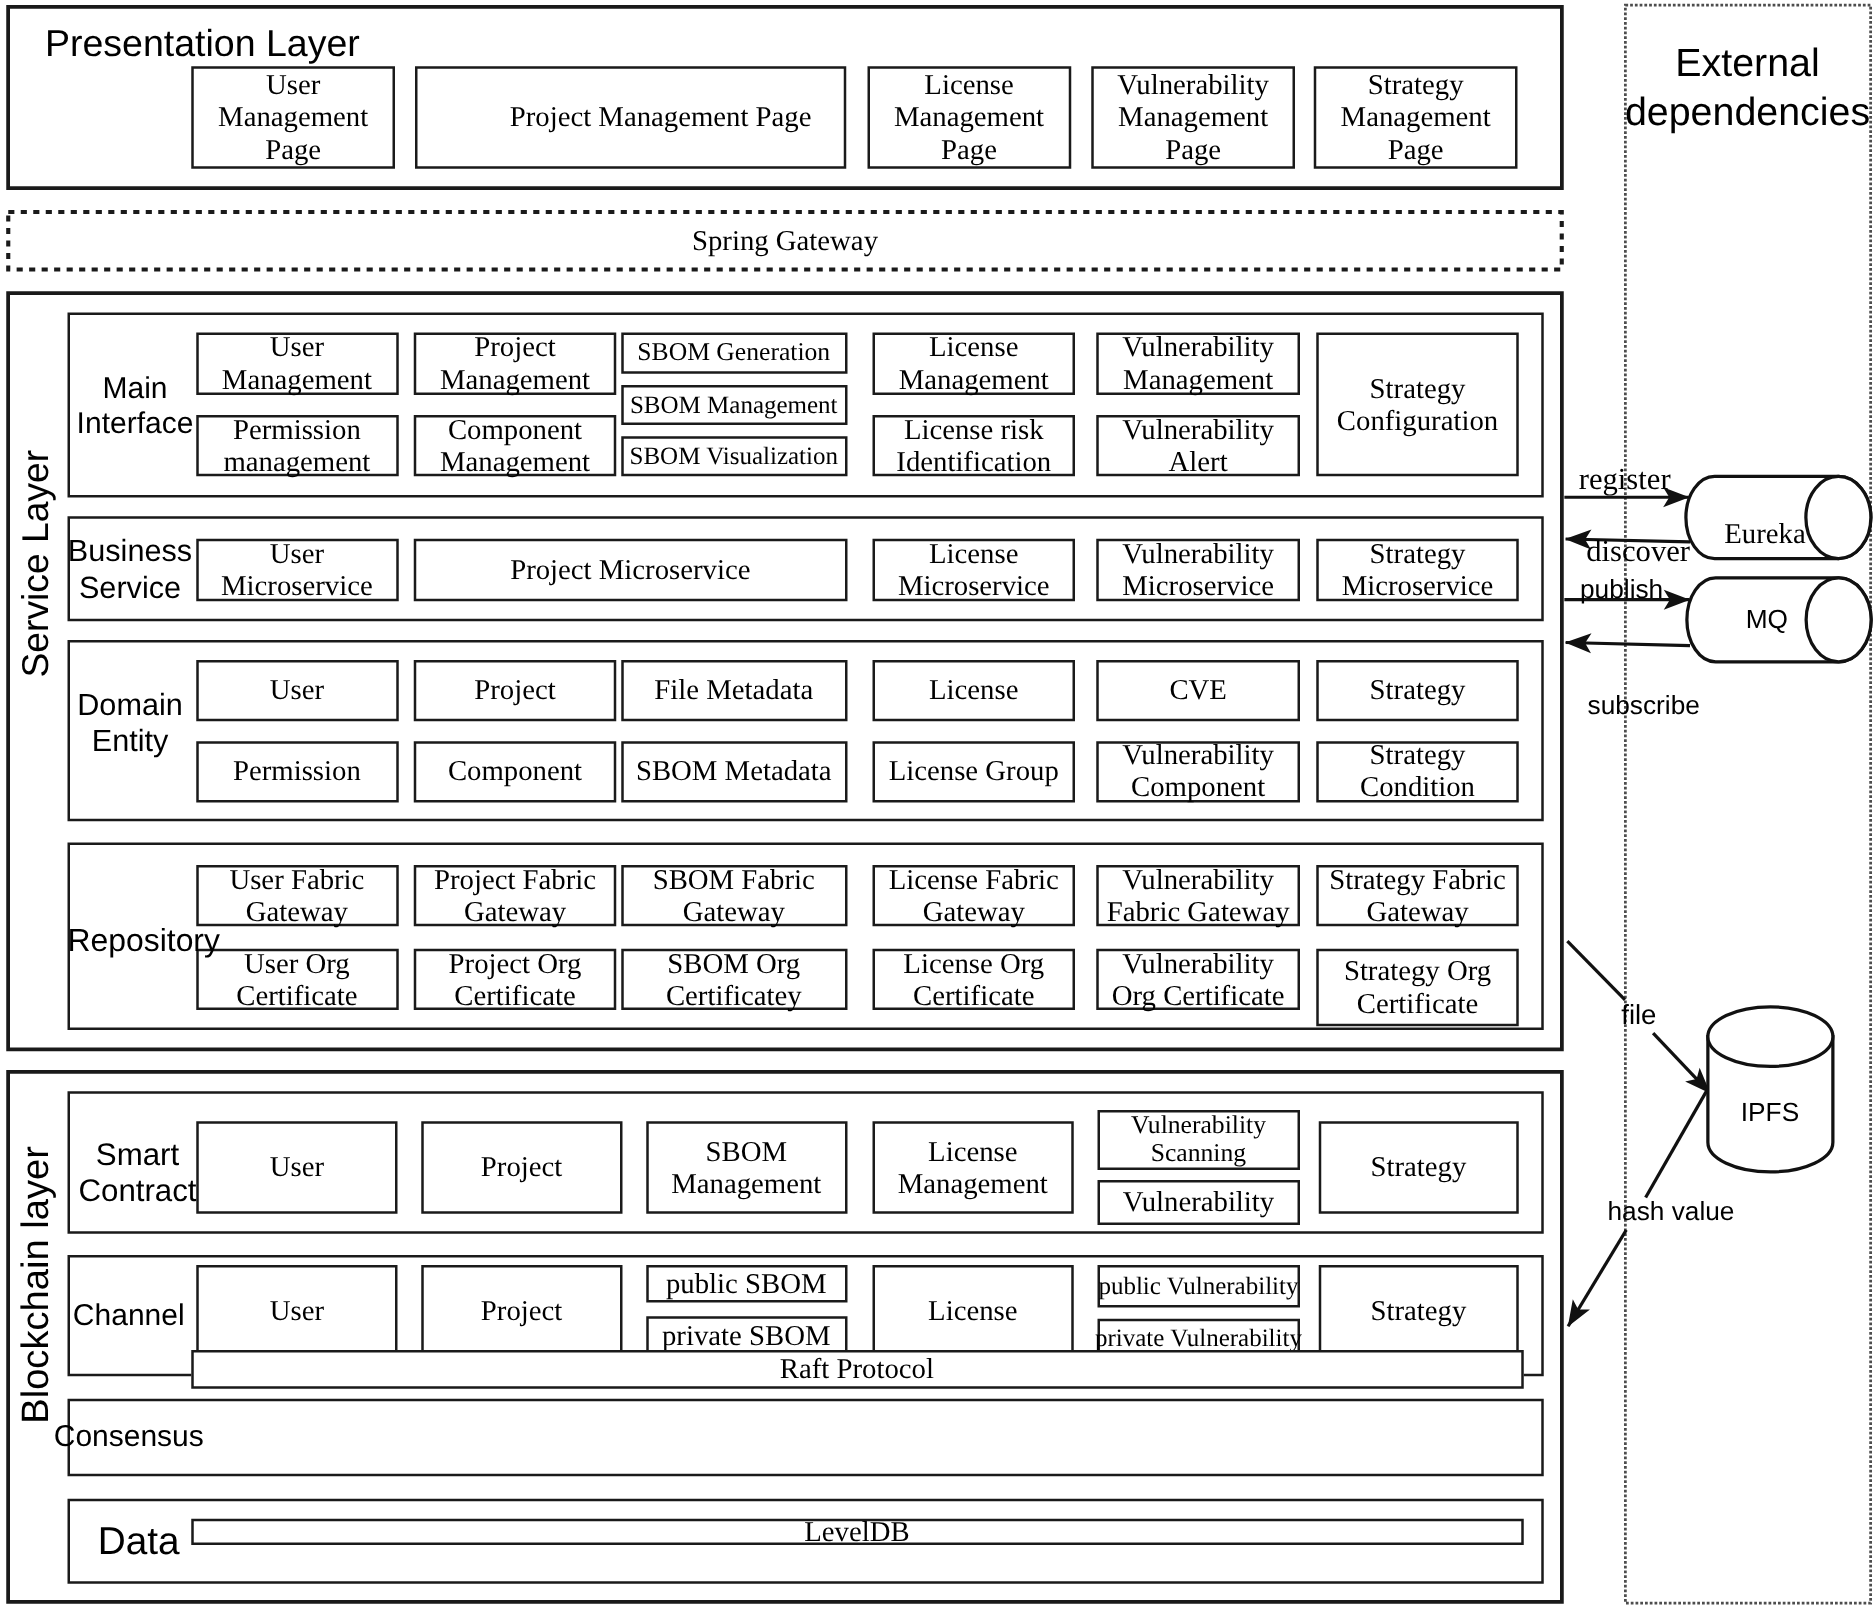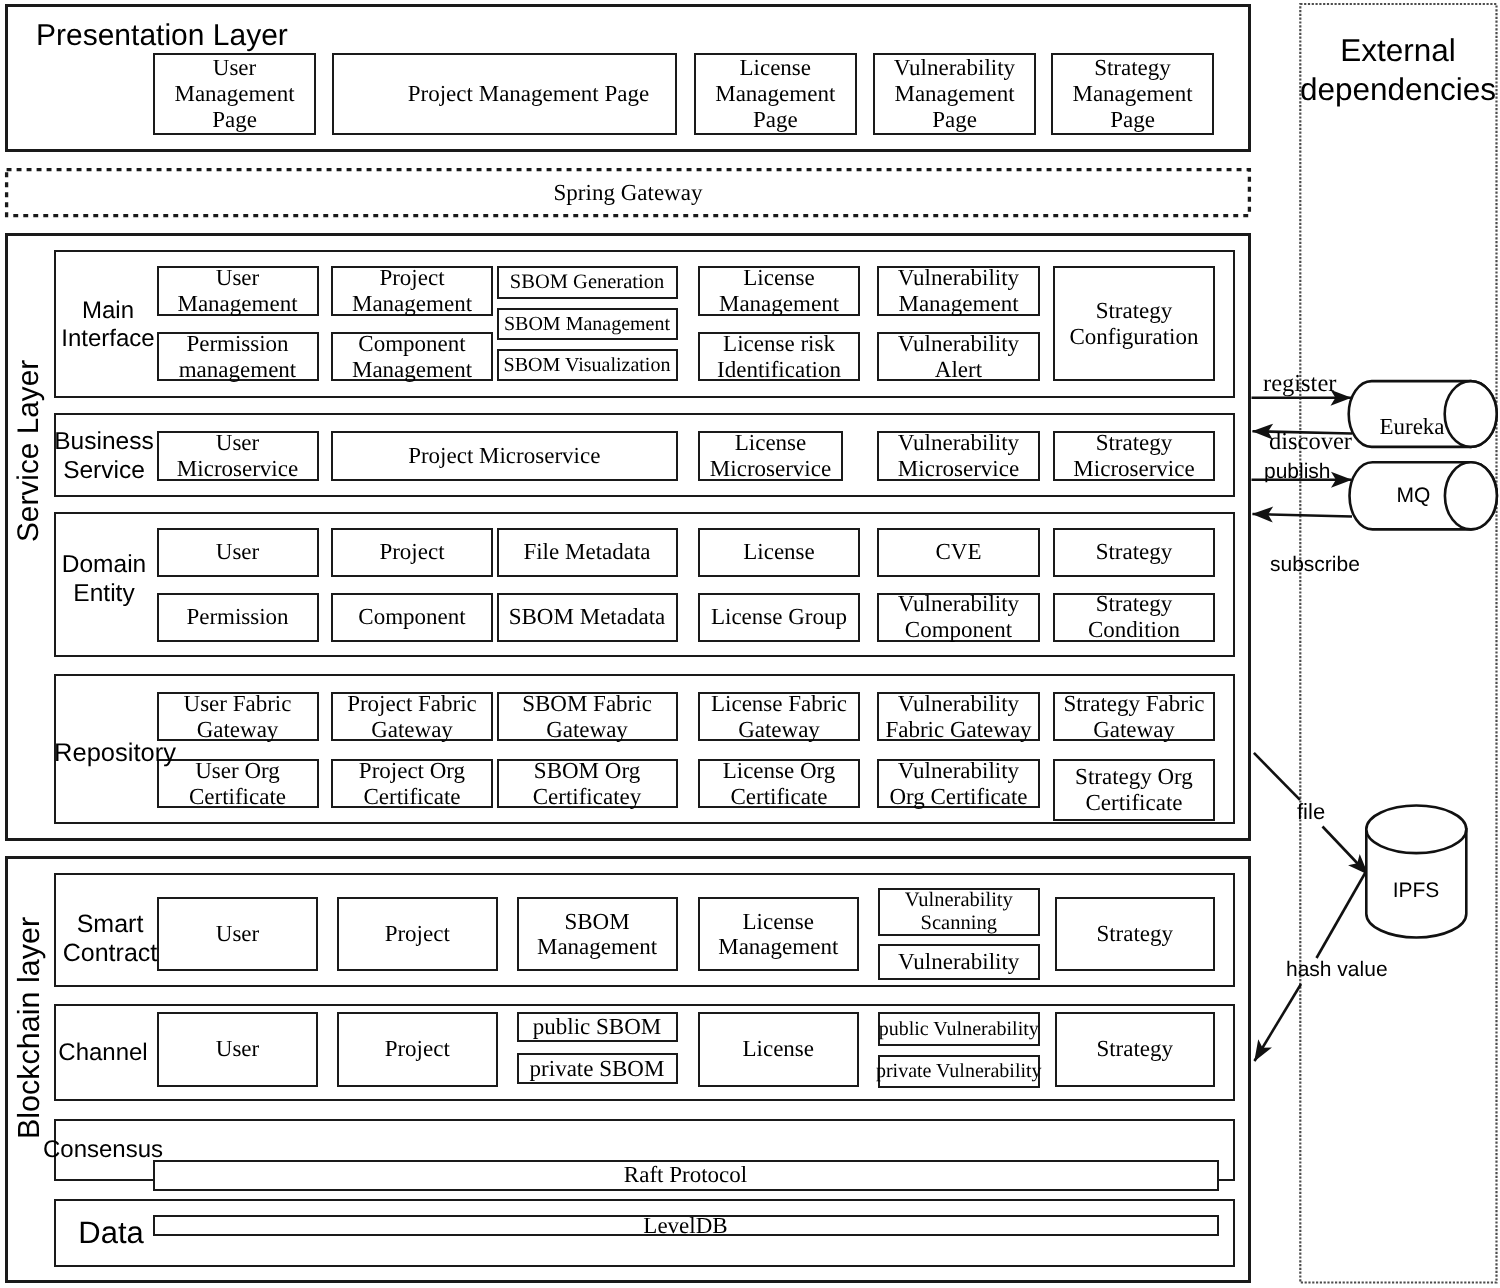--- a/index.html
+++ b/index.html
@@ -94,21 +94,21 @@
   </div>
 <div class="bx" style="left:1053px;top:266px;width:162px;height:115px;">
     <span>Strategy Configuration</span>
   </div>
 <div class="bx" style="left:156.5px;top:431.0px;width:162.0px;height:50px;">
     <span>User Microservice</span>
   </div>
 <div class="bx" style="left:331px;top:431.0px;width:346.5px;height:50px;">
     <span>Project Microservice</span>
   </div>
-<div class="bx" style="left:698px;top:431.0px;width:145px;height:50px;align-items:center;">
+<div class="bx" style="left:698px;top:431.0px;width:162px;height:50px;align-items:center;">
     <span>License Microservice</span>
   </div>
 <div class="bx" style="left:877px;top:431.0px;width:163px;height:50px;">
     <span>Vulnerability Microservice</span>
   </div>
 <div class="bx" style="left:1053px;top:431.0px;width:162px;height:50px;">
     <span>Strategy Microservice</span>
   </div>
 <div class="bx" style="left:156.5px;top:527.5px;width:162.0px;height:49px;">
     <span>User</span>
@@ -231,21 +231,21 @@
   </div>
 <div class="bx" style="left:878.0px;top:1011.5px;width:161.5px;height:34.5px;font-size:20px;white-space:nowrap;">
     <span>public Vulnerability</span>
   </div>
 <div class="bx" style="left:878.0px;top:1054.5px;width:161.5px;height:33.5px;font-size:20px;white-space:nowrap;">
     <span>private Vulnerability</span>
   </div>
 <div class="bx" style="left:1054.5px;top:1011.5px;width:160.5px;height:75.5px;">
     <span>Strategy</span>
   </div>
-<div class="bx" style="left:152.5px;top:1160px;width:1066.0px;height:30.5px;">
+<div class="bx" style="left:152.5px;top:1080px;width:1066.0px;height:30.5px;">
     <span>Raft Protocol</span>
   </div>
 <div class="bx" style="left:152.5px;top:1215px;width:1066.0px;height:21px;font-family:Liberation Serif, serif;">
     <span>LevelDB</span>
   </div>
 
 <svg style="position:absolute;left:0;top:0;" width="1500" height="1288" viewBox="0 0 1500 1288">
     <rect x="1300.3" y="4" width="196.2" height="1278.5" fill="none" stroke="#4d4d4d" stroke-width="2.2" stroke-dasharray="2.2 1.6"></rect>
   </svg>
 <div class="lbl" style="left:1300px;top:30px;width:196px;height:80px;font-size:31.5px;line-height:1.24;">External dependencies</div>

